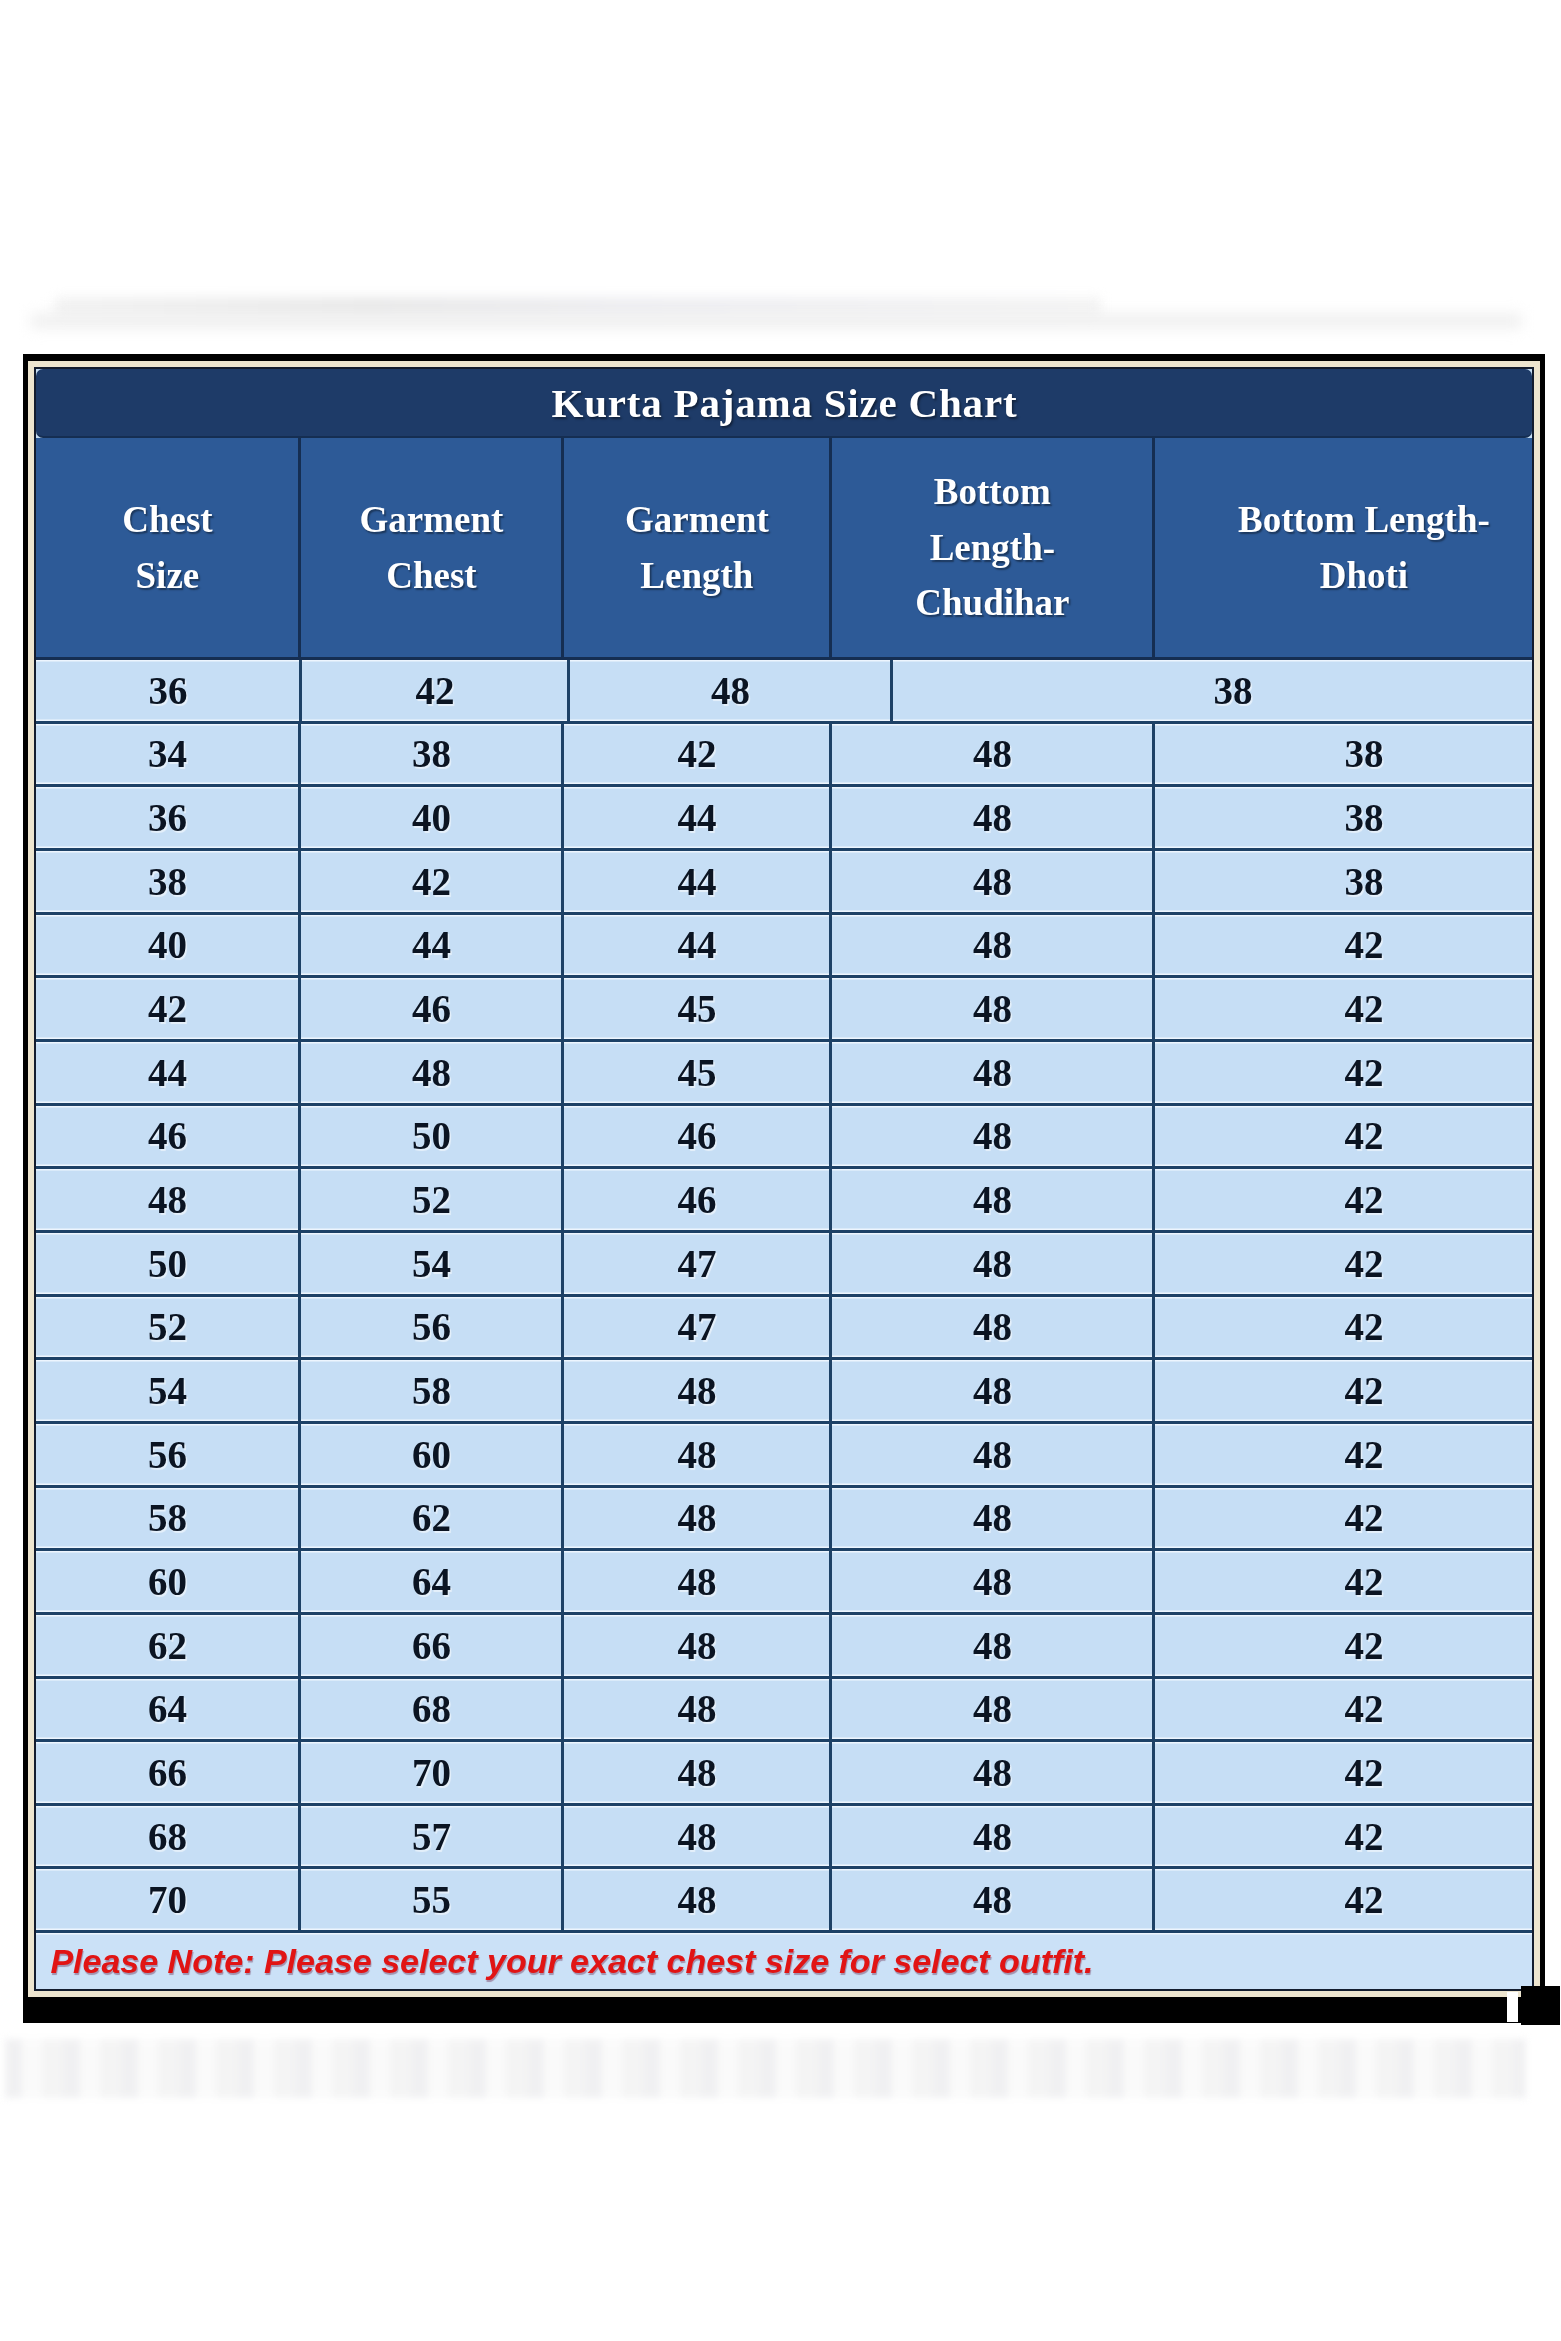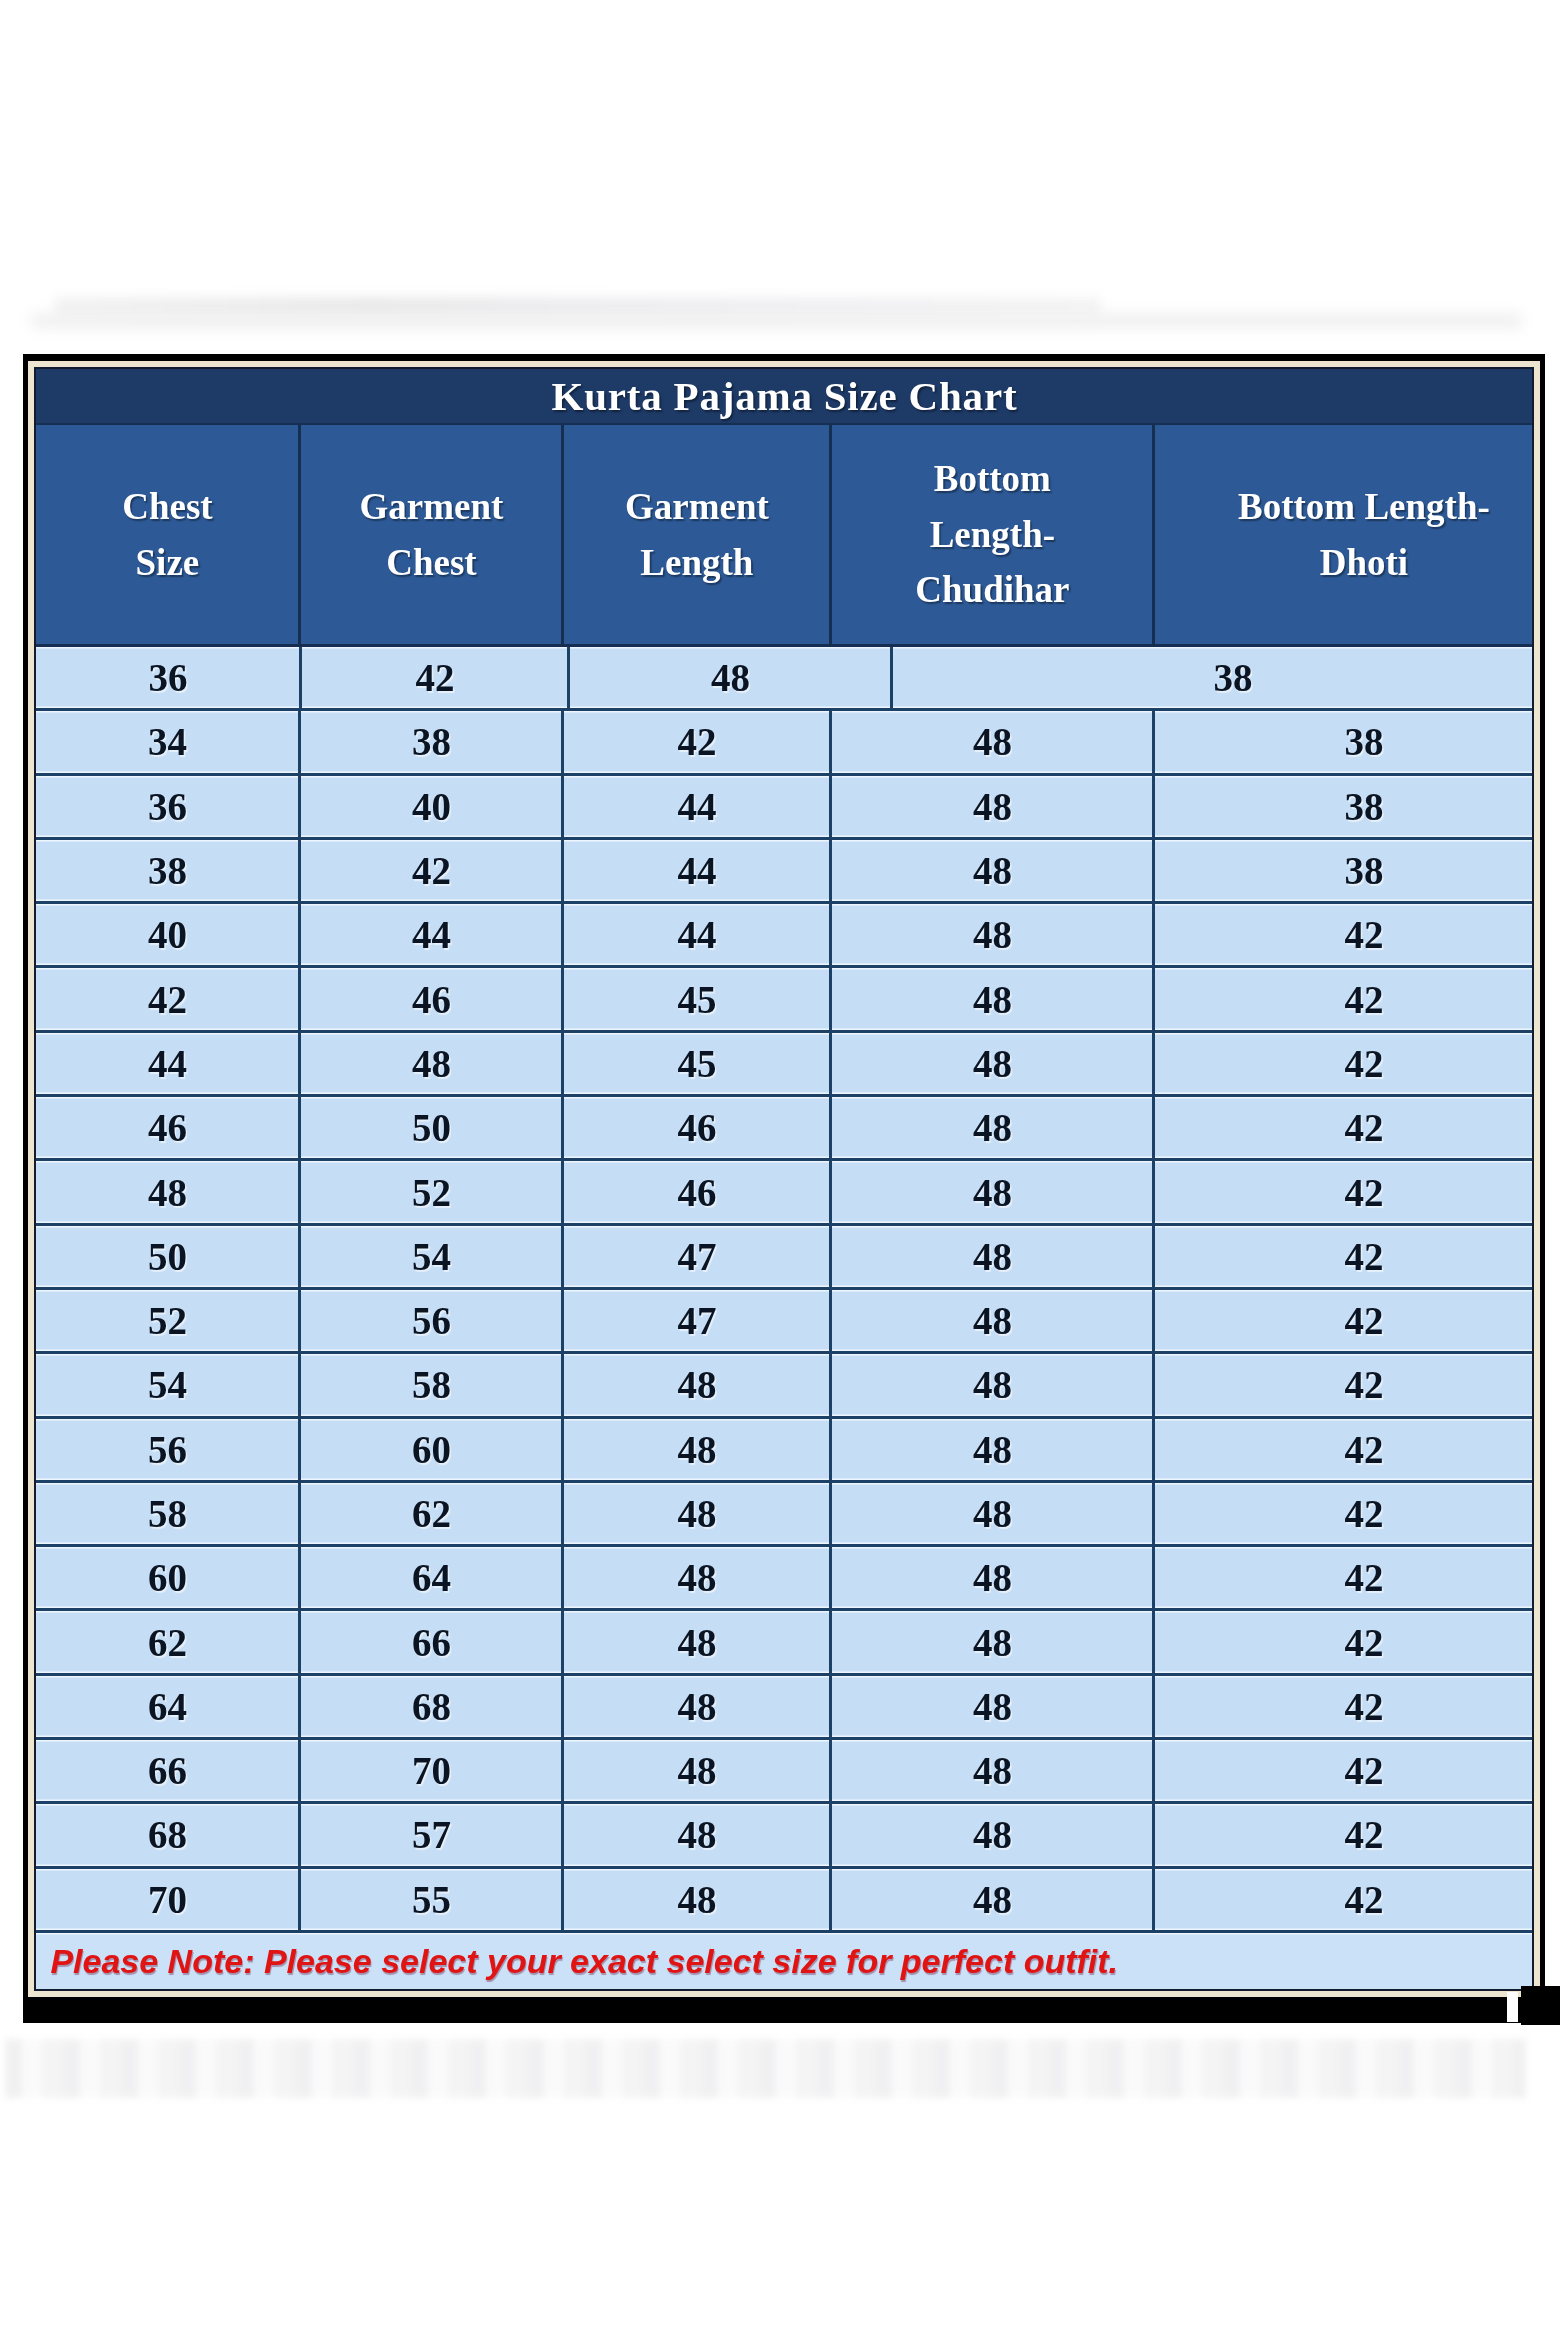--- a/index.html
+++ b/index.html
@@ -47,23 +47,23 @@
     width:100%;height:100%;box-sizing:border-box;
     border:6.2px solid var(--frame_inner);
     background:var(--frame_inner);
   }
   .content{
     width:100%;height:100%;box-sizing:border-box;
     border:2.3px solid #131C2E;
     display:flex;flex-direction:column;background:var(--row_bg);
   }
   .title-bar{
-    flex:none;height:56px;box-sizing:border-box;
+    flex:none;height:69px;box-sizing:border-box;
     background:var(--title_bg);border-bottom:2.3px solid var(--divider);
-    display:flex;align-items:center;justify-content:center;
+    display:flex;align-items:center;justify-content:center;border-radius:7px;
   }
   .title-bar span{
     color:var(--header_text);font-weight:bold;font-size:41px;letter-spacing:0.8px;
     text-shadow:1.6px 1.6px 2.3px rgba(0,0,0,.45);
   }
   .header-row{
     flex:none;height:222px;box-sizing:border-box;
     background:var(--header_bg);
     border-bottom:3.9px solid var(--divider);
     display:flex;
@@ -278,21 +278,21 @@
           <div class="data-row">
             <div class="cell c1">70</div>
             <div class="cell c2">55</div>
             <div class="cell c3">48</div>
             <div class="cell c4">48</div>
             <div class="cell c5">42</div>
           </div>
         </div>
 
       <div class="note-row">
-        <span>Please Note: Please select your exact select size for perfect outfit.</span>
+        <span>Please Note: Please select your exact chest size for select outfit.</span>
       </div>
 
     </div>
   </div>
 </div>
 
 <div class="corner-notch"></div>
 <div class="corner-mark"></div>
 <div class="smudge-bottom"></div>
 

